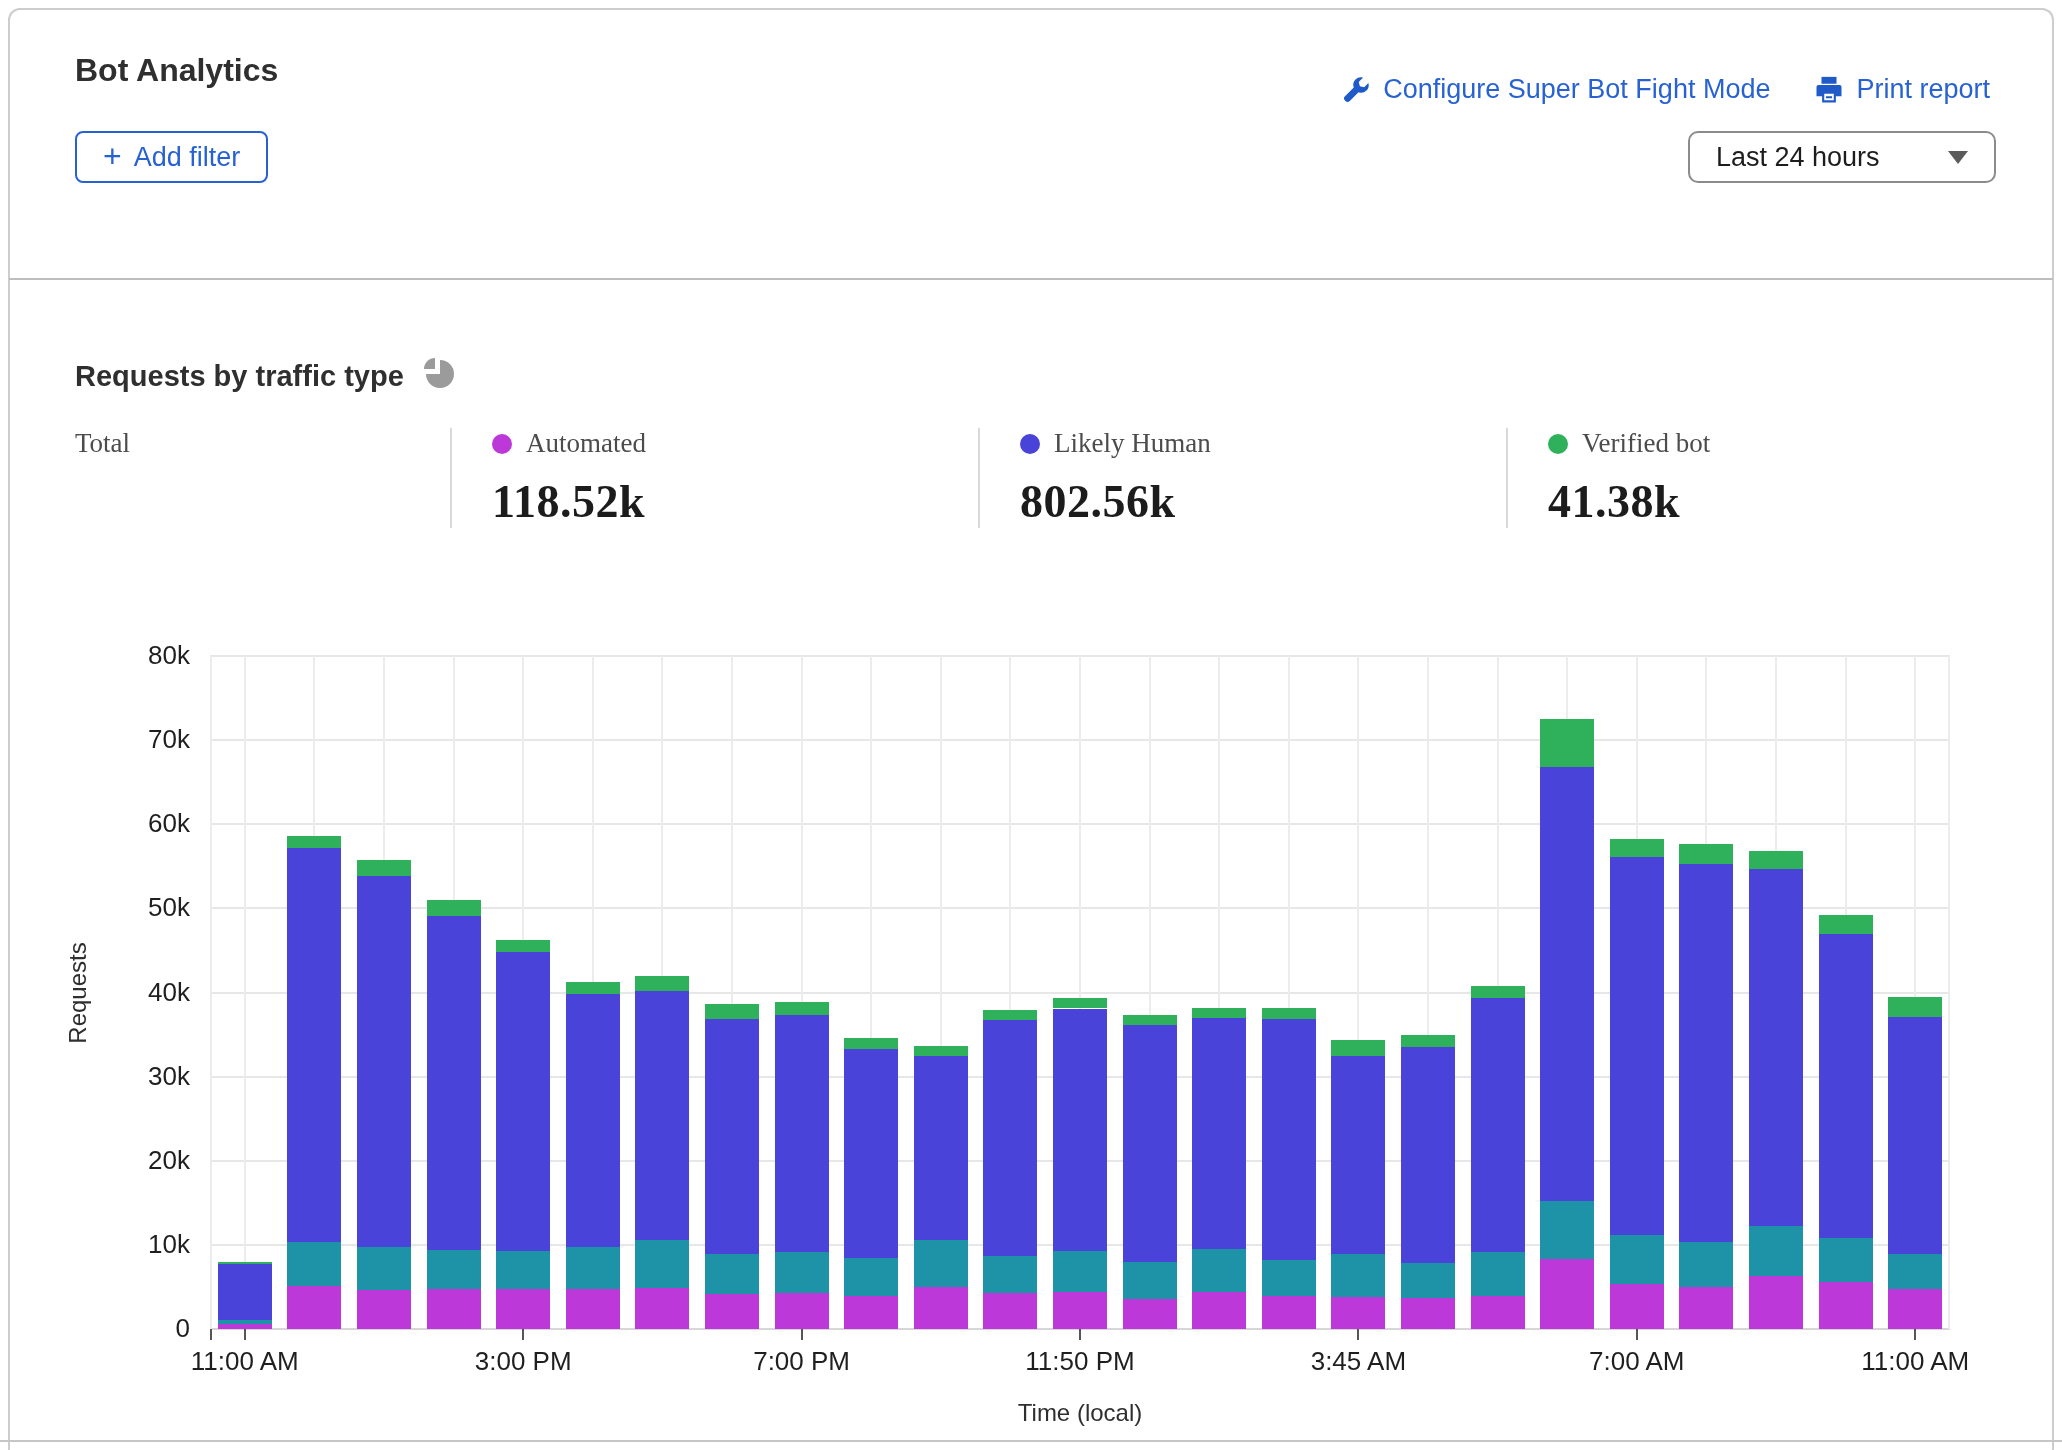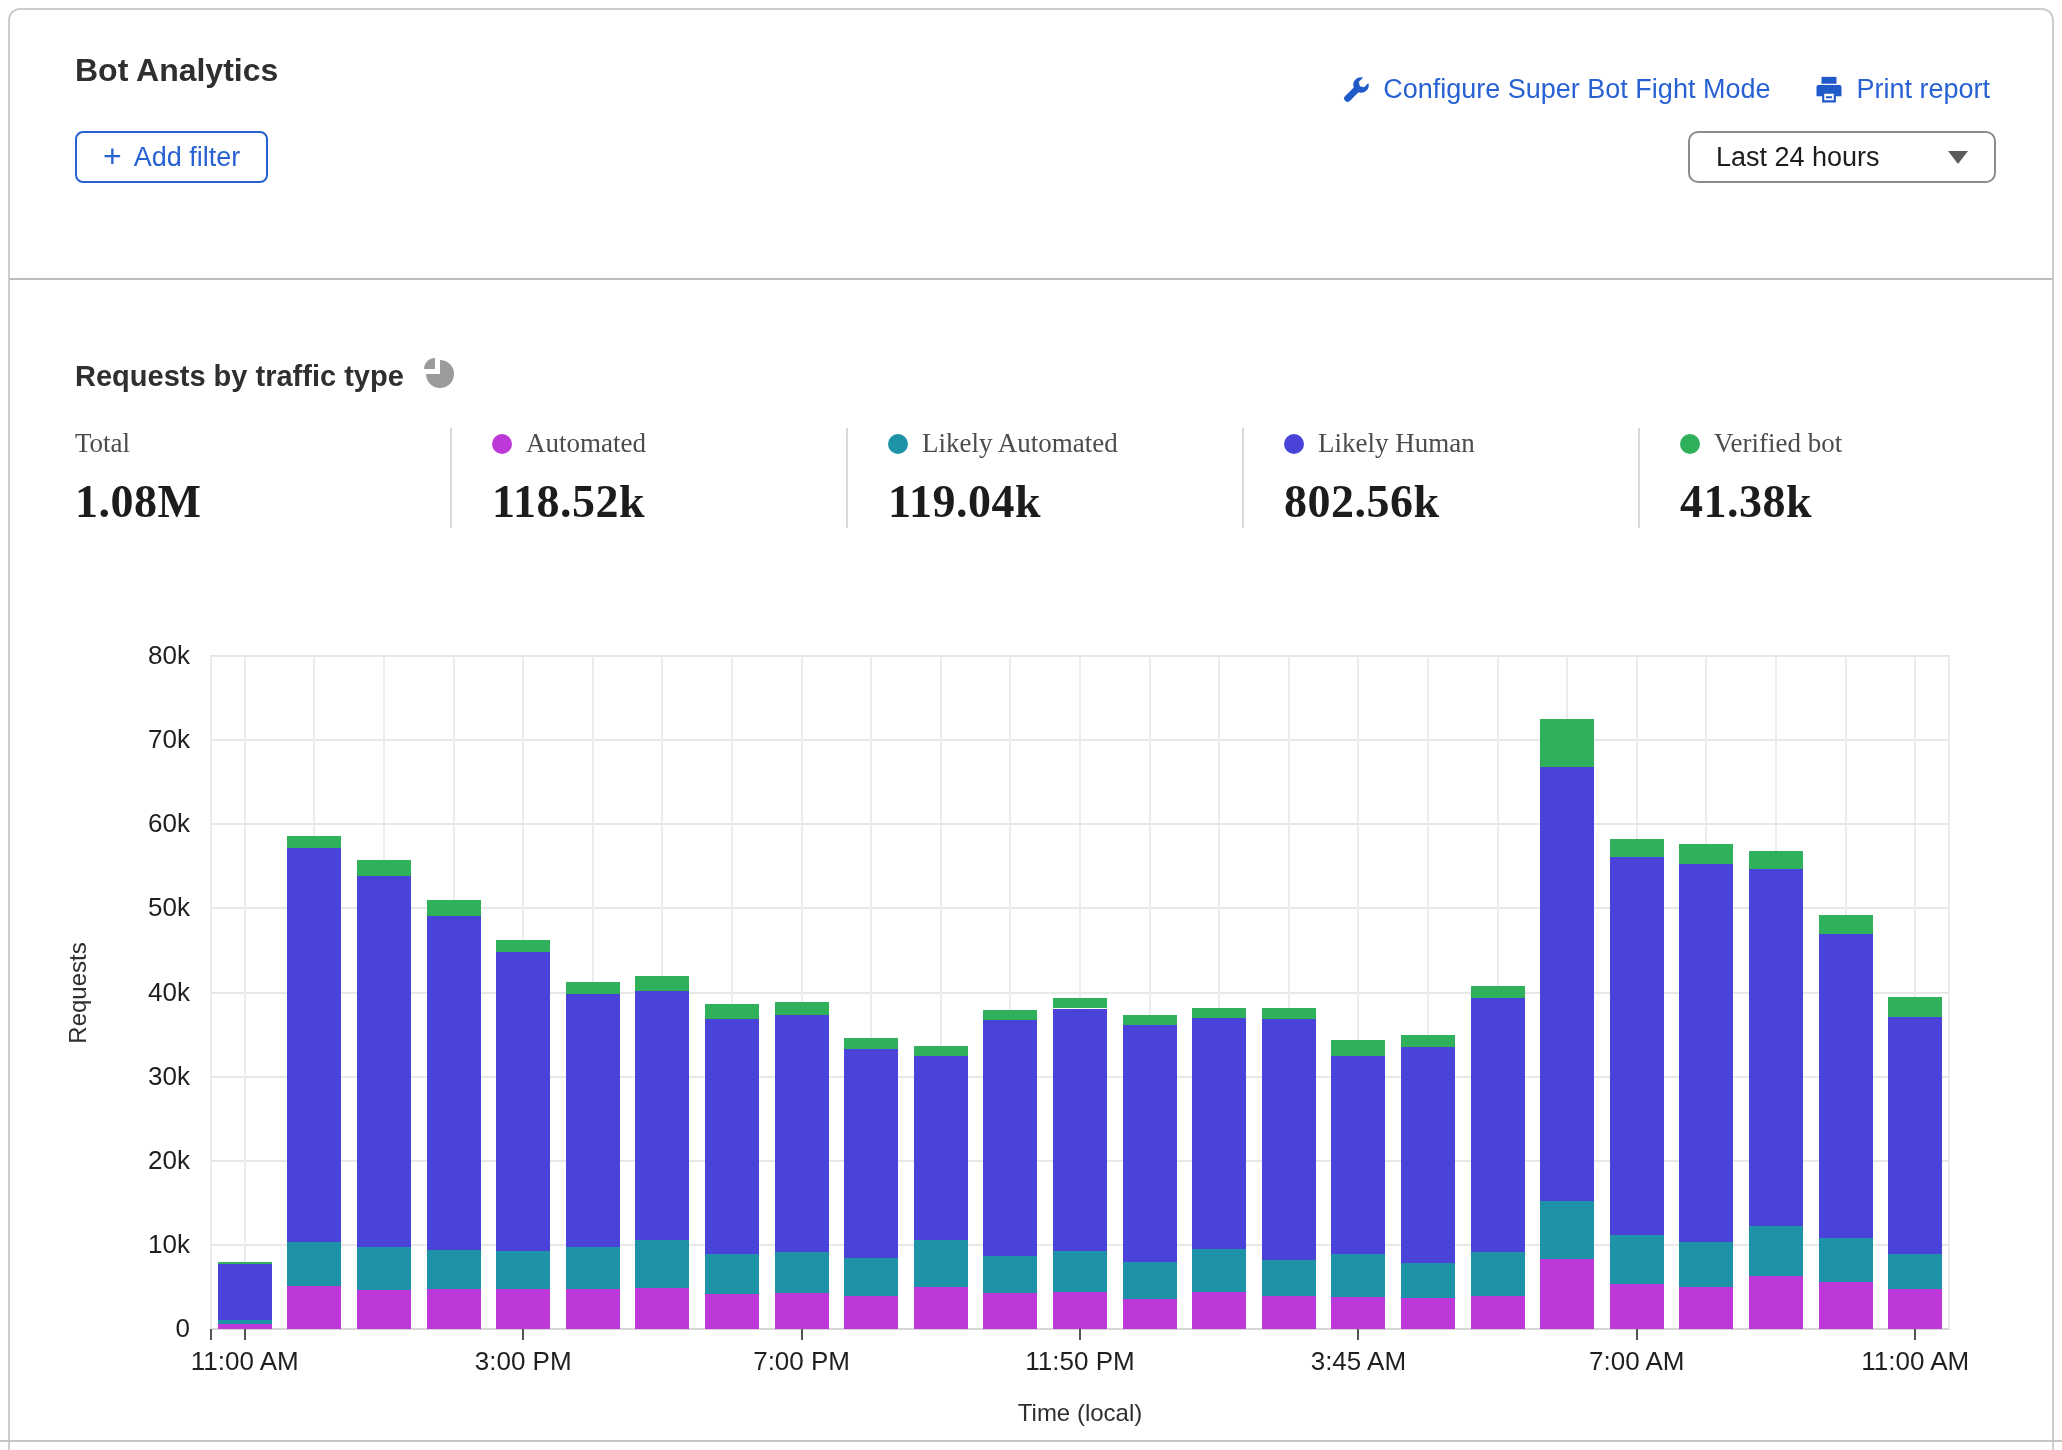--- a/index.html
+++ b/index.html
@@ -99,35 +99,27 @@
         <path d="M13 13 L2 13 A11 11 0 0 1 13 2 Z" fill="#9b9b9b"></path>
       </svg>
     </span>
   </div>
 
   <div class="stats">
     <div class="stat first">
       <div class="stat-label">
           <span>Total</span>
         </div>
-      <div class="stat-value">1.08M</div>
     </div>
     <div class="stat">
       <div class="stat-label">
           <span class="dot" style="background: rgb(188, 56, 217);"></span>
           <span>Automated</span>
         </div>
       <div class="stat-value">118.52k</div>
-    </div>
-    <div class="stat">
-      <div class="stat-label">
-          <span class="dot" style="background: rgb(30, 147, 168);"></span>
-          <span>Likely Automated</span>
-        </div>
-      <div class="stat-value">119.04k</div>
     </div>
     <div class="stat">
       <div class="stat-label">
           <span class="dot" style="background: rgb(73, 67, 217);"></span>
           <span>Likely Human</span>
         </div>
       <div class="stat-value">802.56k</div>
     </div>
     <div class="stat">
       <div class="stat-label">

